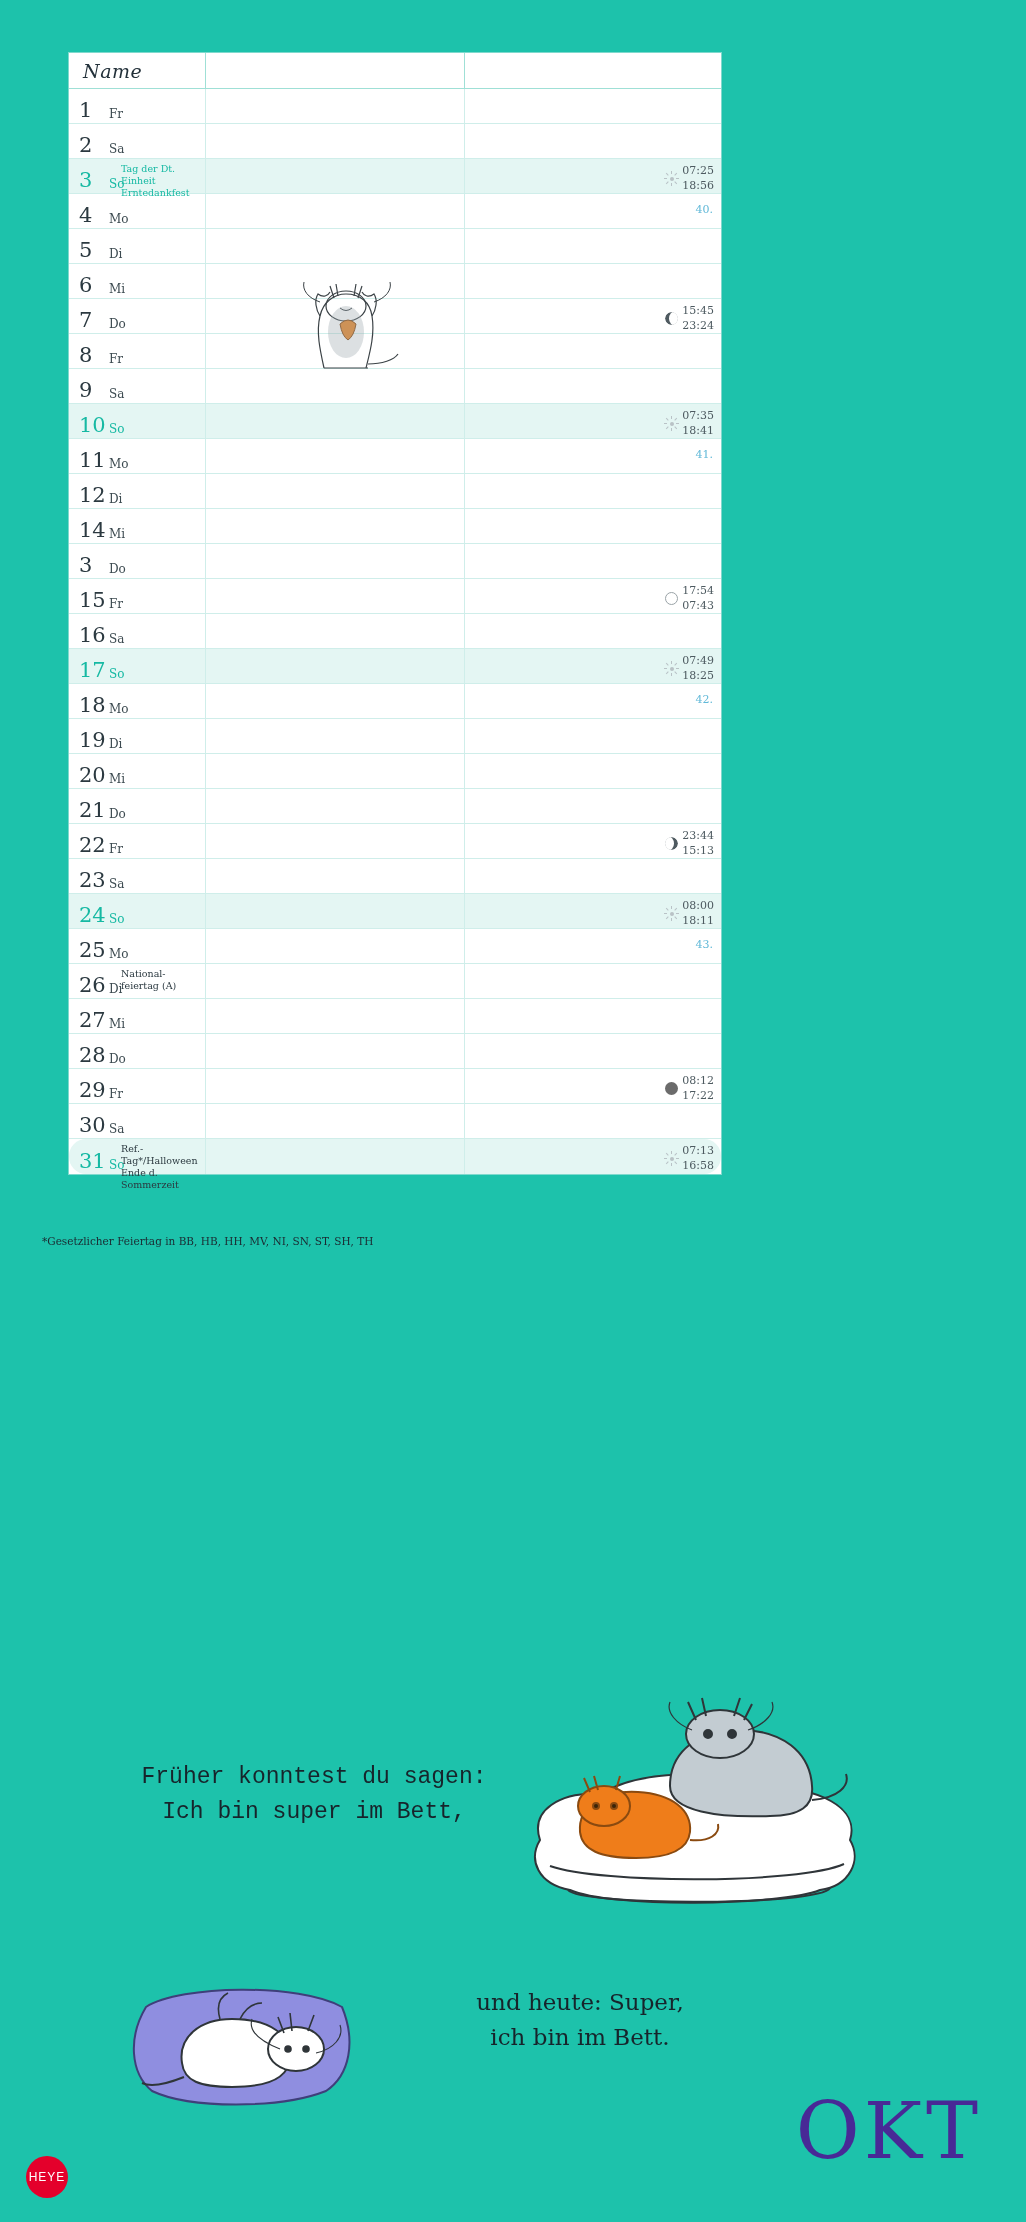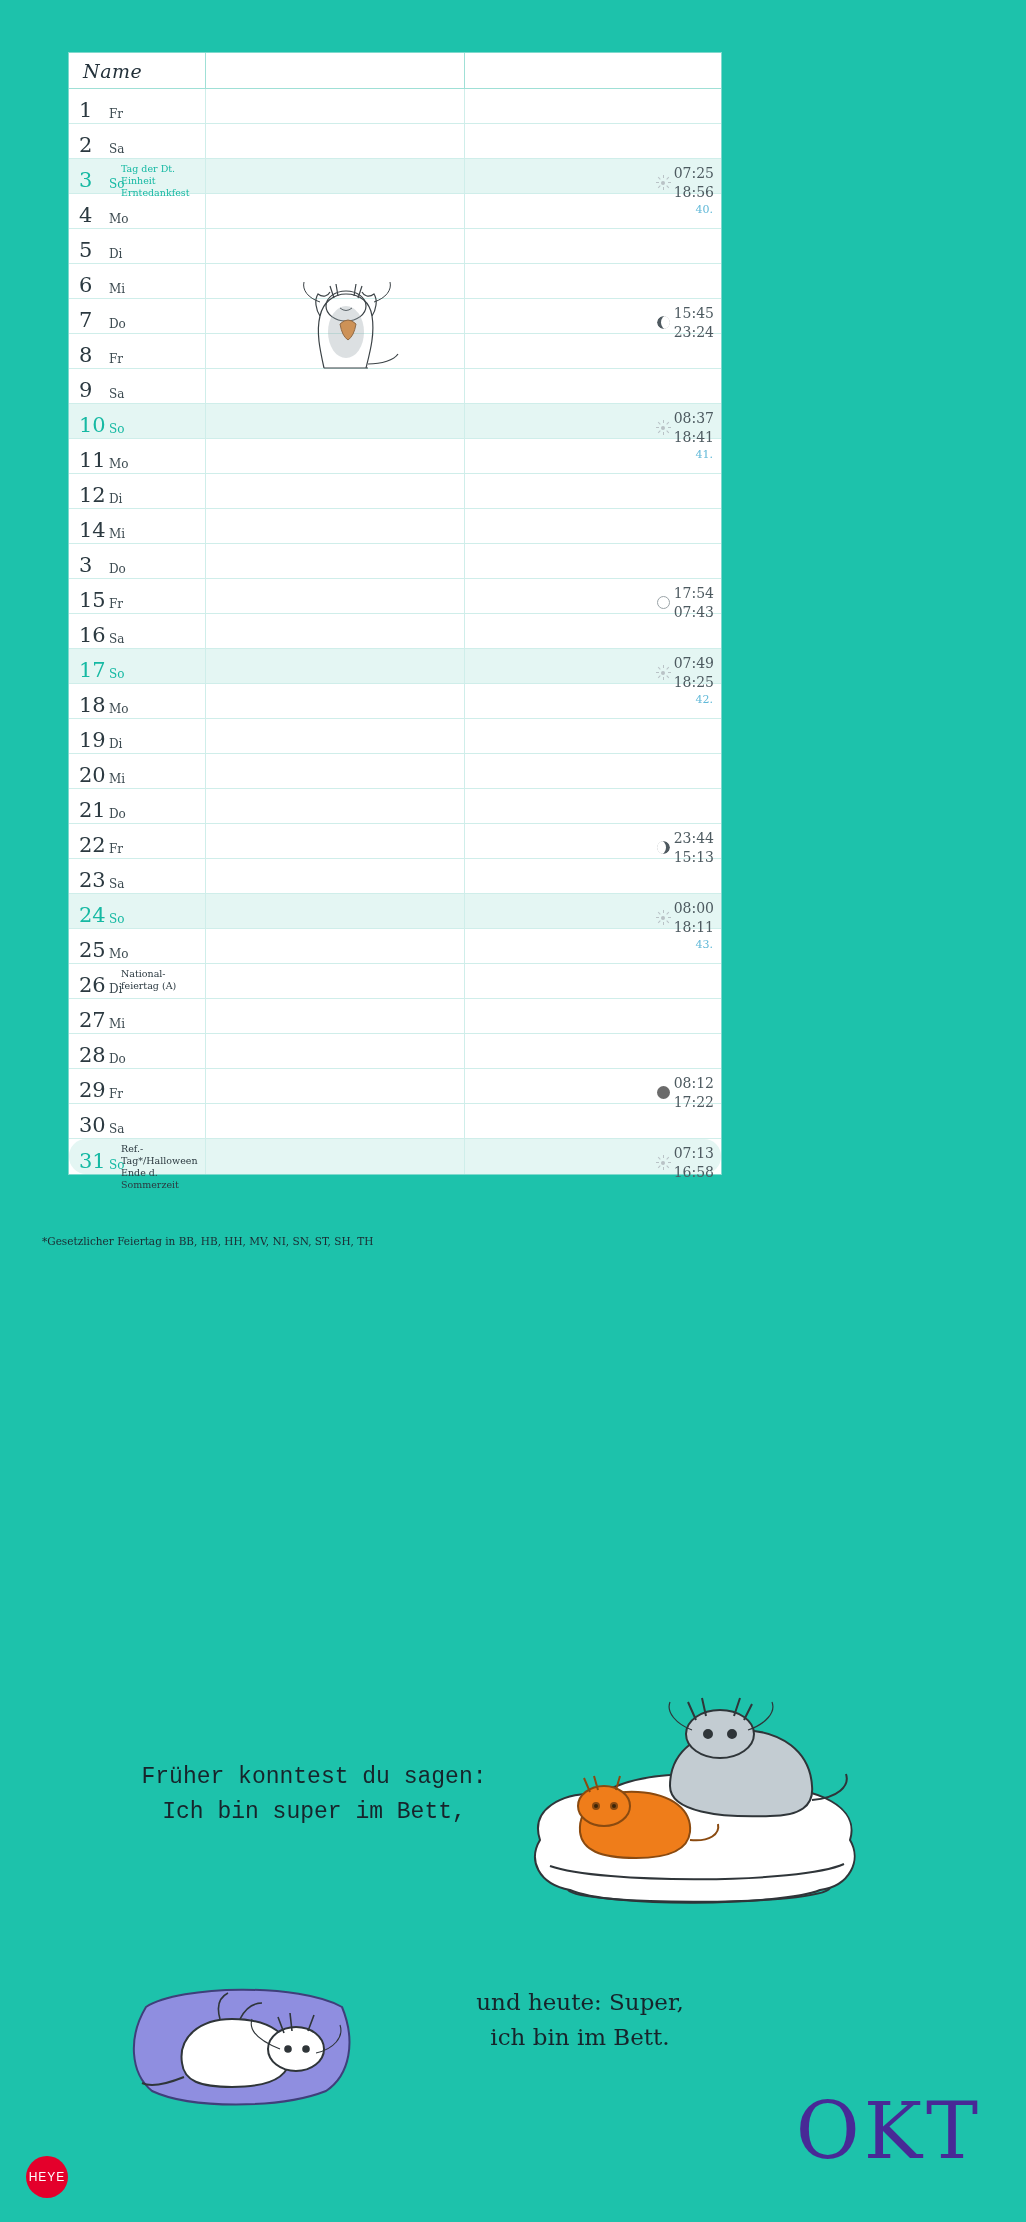--- a/index.html
+++ b/index.html
@@ -114,21 +114,21 @@
   }
   .astro{
     position:absolute;
     right:7px;top:5px;
     display:flex;
     align-items:center;
     gap:4px;
   }
   .astro .times{
     font-family:"DejaVu Serif", serif;
-    font-size:14px;
+    font-size:11px;
     line-height:1.35;
     color:#4d5a60;
     text-align:left;
     white-space:pre-line;
   }
   .sun-ico{
     width:13px;height:13px;position:relative;
   }
   .sun-ico:before{
     content:"";position:absolute;left:4.5px;top:4.5px;
@@ -344,21 +344,21 @@
               <div class="sun-ico">
                 <i style="transform: rotate(0deg);"></i>
                 <i style="transform: rotate(45deg);"></i>
                 <i style="transform: rotate(90deg);"></i>
                 <i style="transform: rotate(135deg);"></i>
                 <i style="transform: rotate(180deg);"></i>
                 <i style="transform: rotate(225deg);"></i>
                 <i style="transform: rotate(270deg);"></i>
                 <i style="transform: rotate(315deg);"></i>
               </div>
-              <div class="times">08:37
+              <div class="times">07:35
 18:41</div>
             </div>
           </div>
         </div>
         <div class="row">
           <div class="cell-day">
             <span class="daynum">11</span>
             <span class="dayabbr">Mo</span>
           </div>
           <div class="cell-mid"></div>

